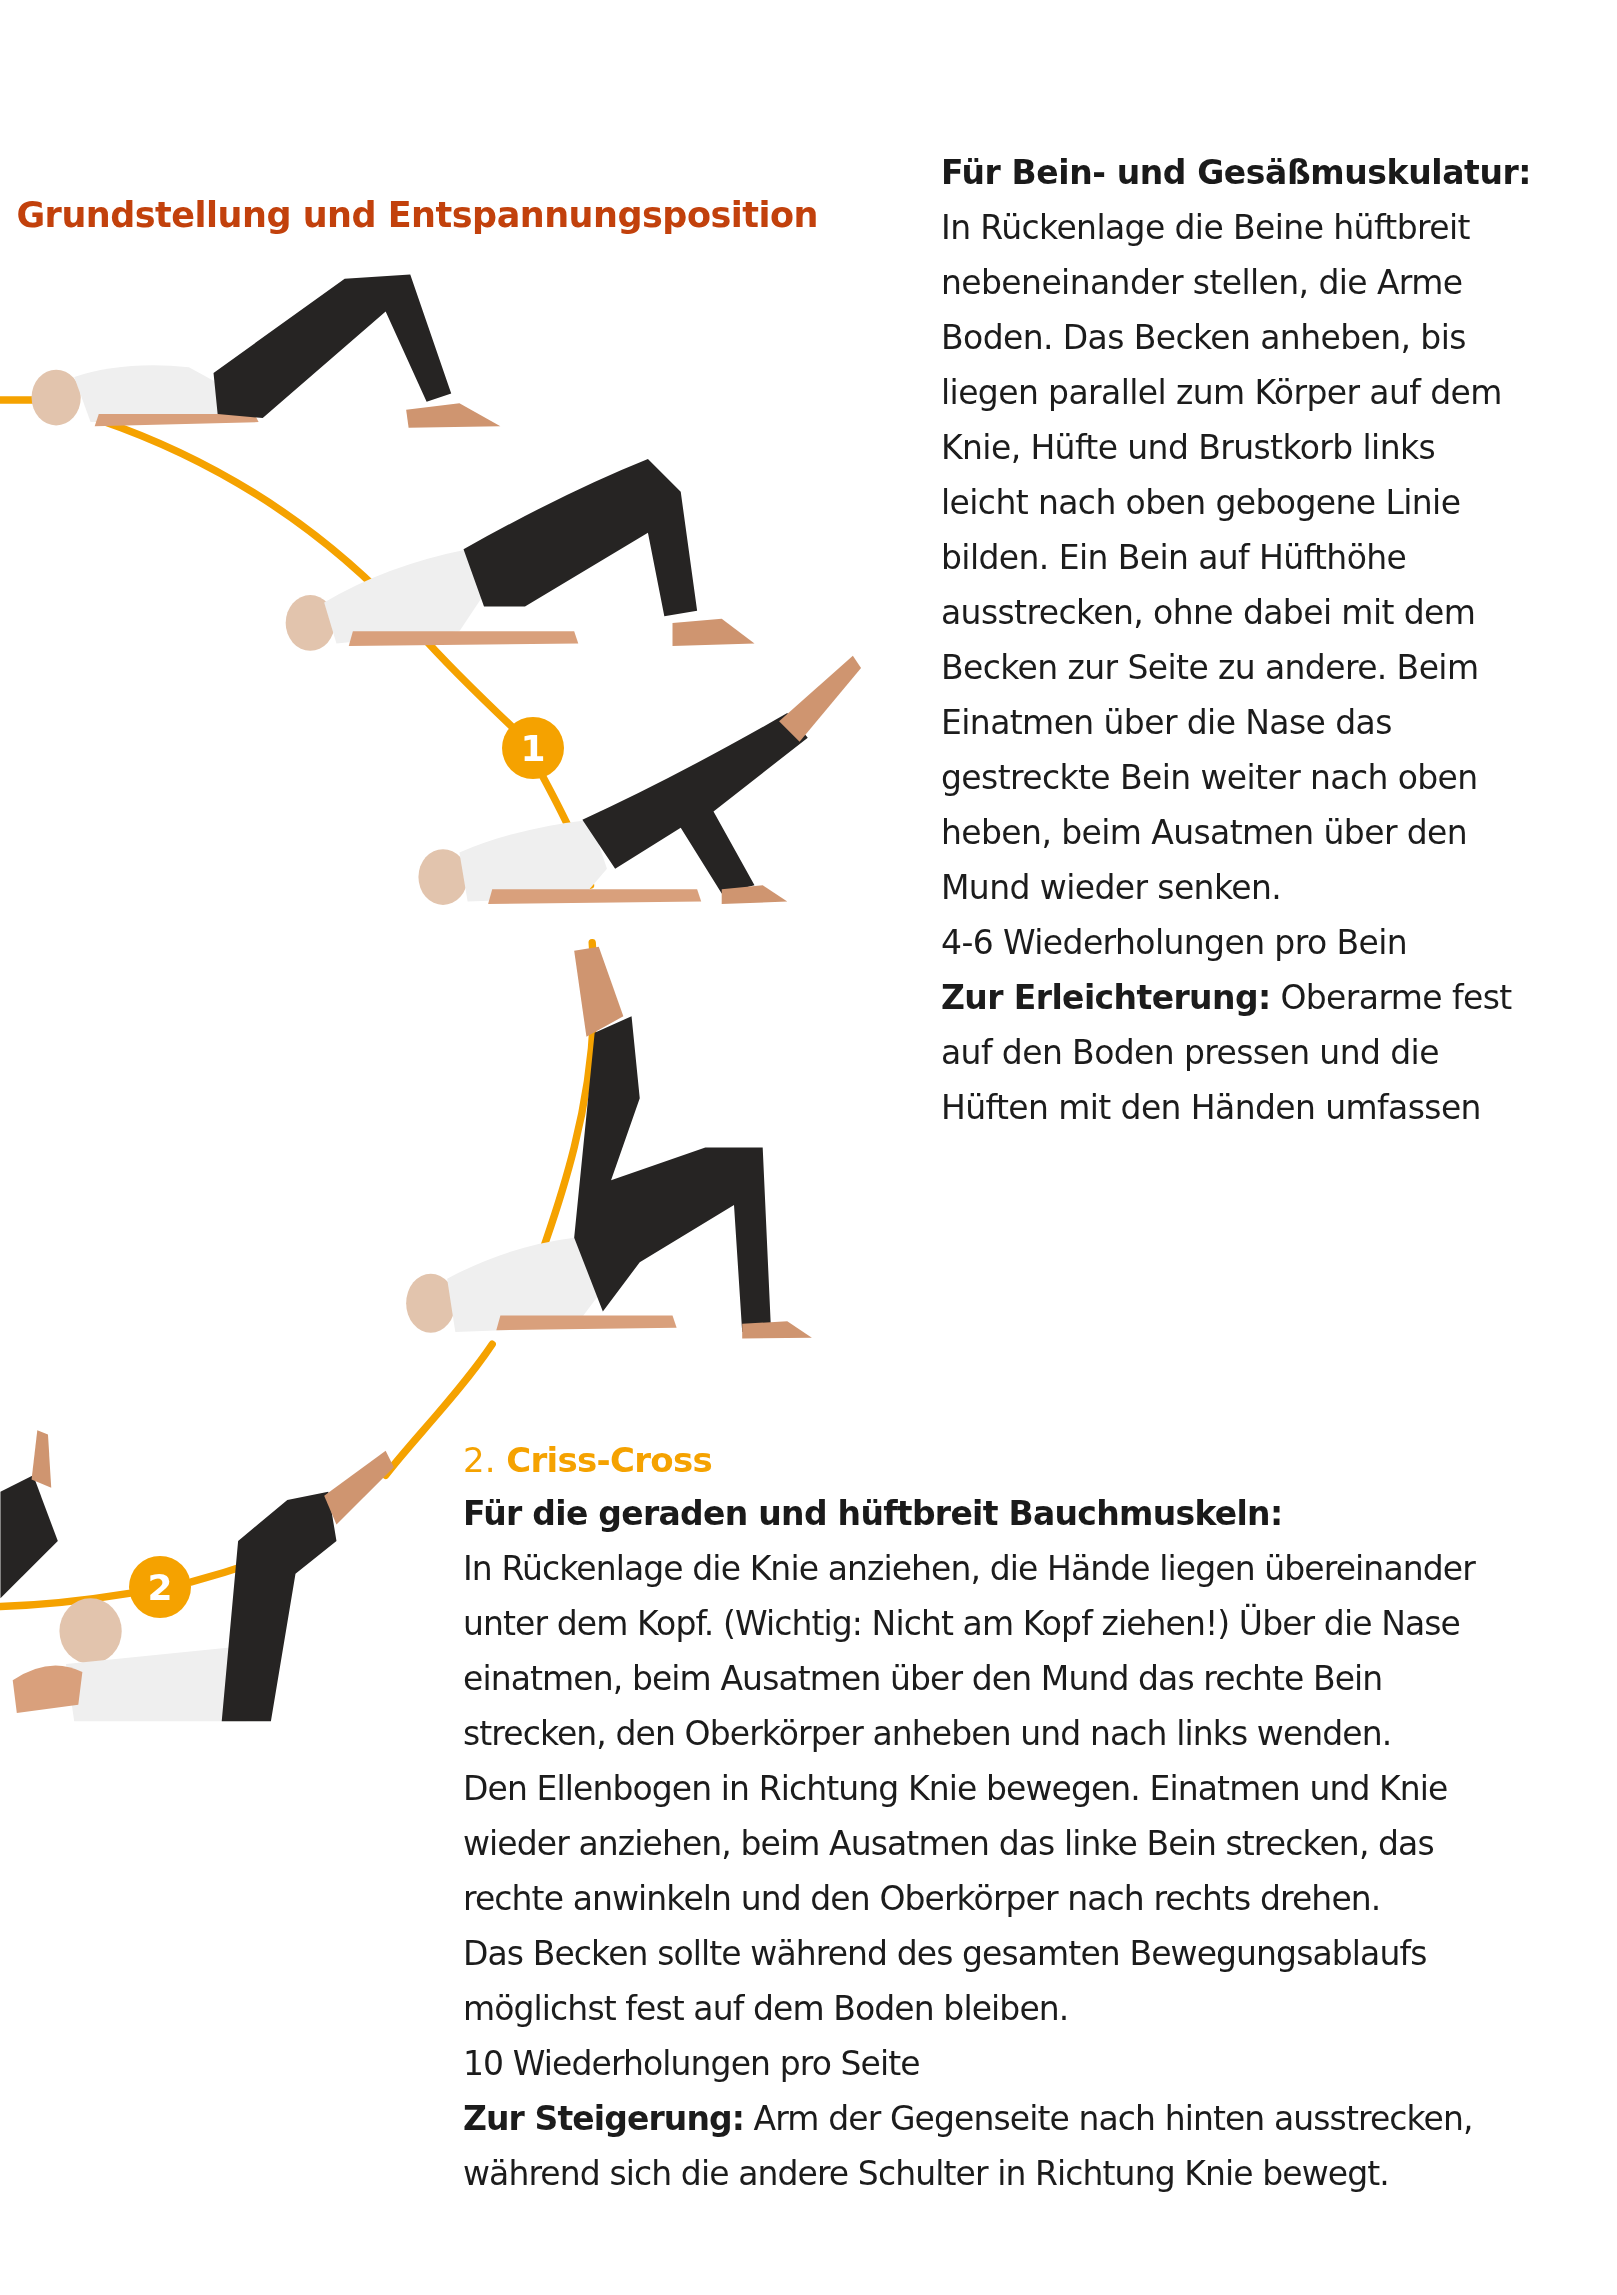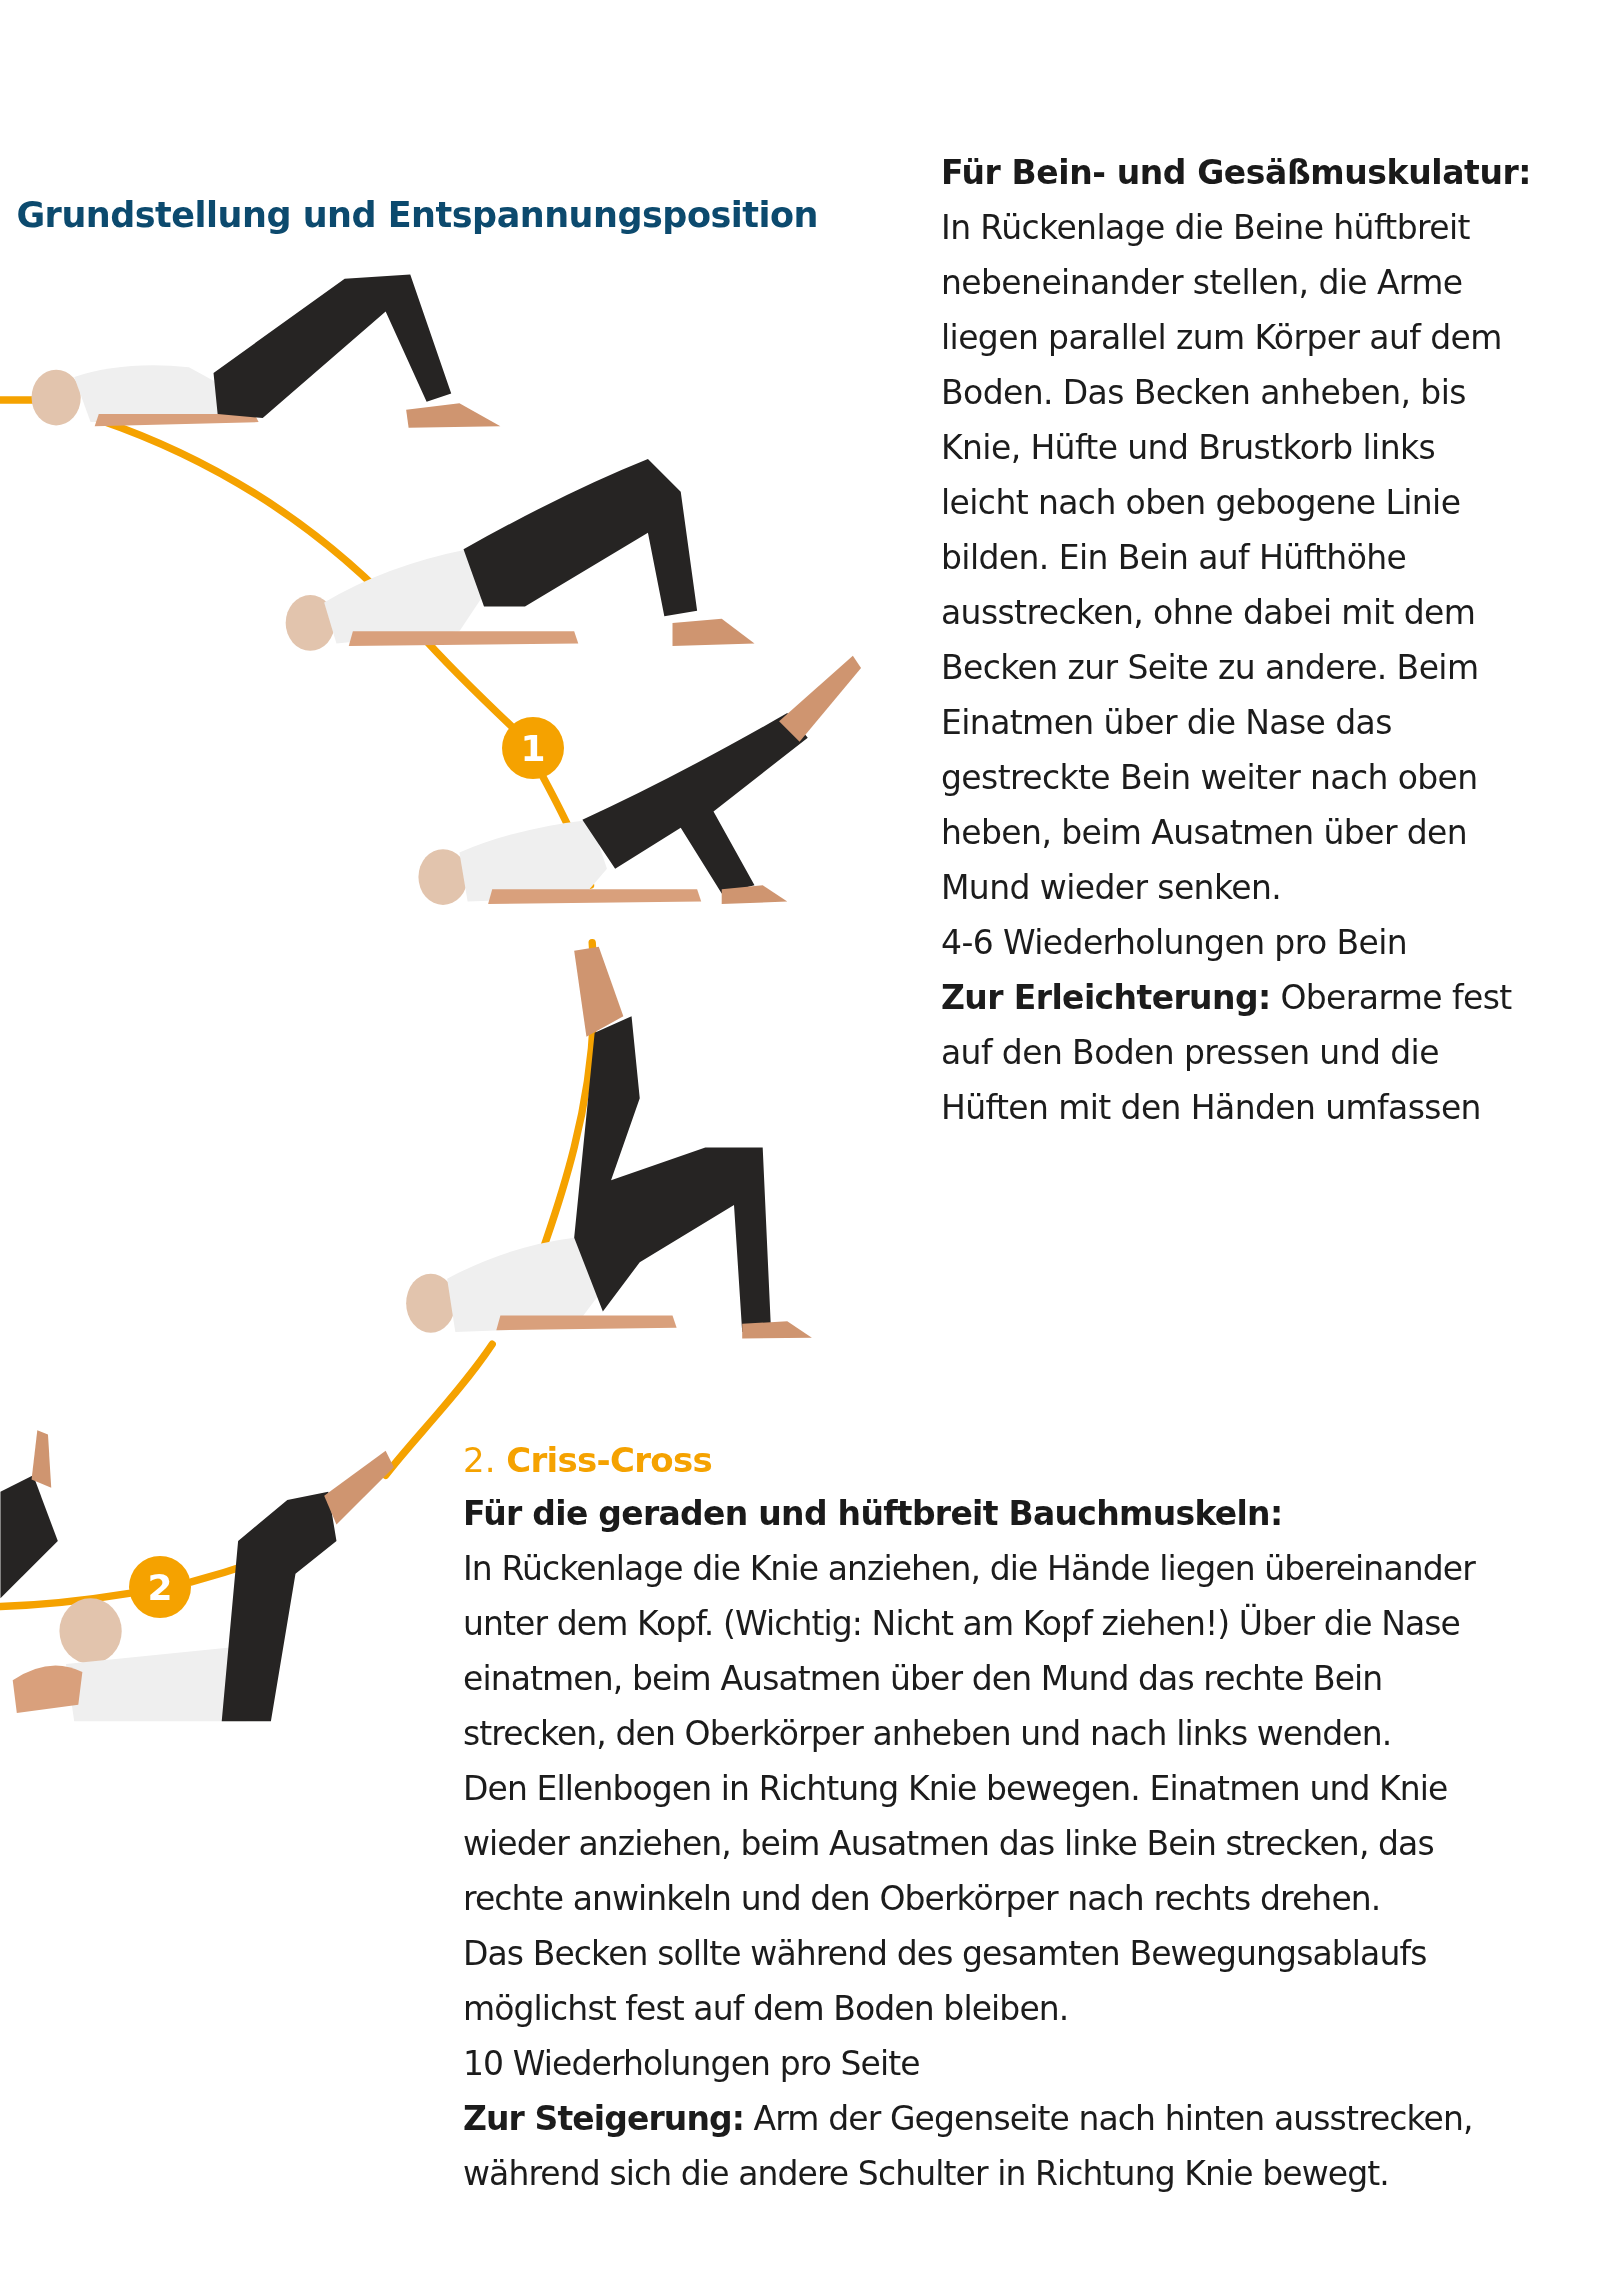--- a/index.html
+++ b/index.html
@@ -6,21 +6,21 @@
     body {
       width: 1618px; height: 2295px; position: relative; overflow: hidden;
       font-family: "DejaVu Sans", "Liberation Sans", sans-serif;
       color: #1a1a1a;
     }
     .abs { position: absolute; }
     #art { position: absolute; left: 0; top: 0; width: 1618px; height: 2295px; }
 
     .intro-heading {
       left: 16.4px; top: 195px;
-      font-size: 35px; font-weight: bold; color: #0c4a6e;
+      font-size: 35px; font-weight: bold; color: #c2410c;
       letter-spacing: -0.5px; white-space: nowrap;
     }
 
     .exercise { position: absolute; }
     .ex1 { left: 941px; top: 146px; width: 656px; }
     .ex2 { left: 463px; top: 1433px; width: 1140px; }
 
     .ex-title { font-size: 34px; line-height: 54px; white-space: nowrap; }
     .ex-num { color: #F5A200; font-weight: normal; }
     .ex-name { color: #F5A200; font-weight: bold; letter-spacing: -0.7px; }
@@ -104,22 +104,22 @@
 <div class="marker" style="left:129px; top:1556px;">
   <span>2</span>
 </div>
 
 <div class="abs intro-heading">Grundstellung und Entspannungsposition</div>
 
 <section class="exercise ex1">
   <div class="ex-target">Für Bein- und Gesäßmuskulatur:</div>
   <div class="line">In Rückenlage die Beine hüftbreit</div>
   <div class="line">nebeneinander stellen, die Arme</div>
+  <div class="line">Boden. Das Becken anheben, bis</div>
   <div class="line">liegen parallel zum Körper auf dem</div>
-  <div class="line">Boden. Das Becken anheben, bis</div>
   <div class="line">Knie, Hüfte und Brustkorb links</div>
   <div class="line">leicht nach oben gebogene Linie</div>
   <div class="line">bilden. Ein Bein auf Hüfthöhe</div>
   <div class="line">ausstrecken, ohne dabei mit dem</div>
   <div class="line">Becken zur Seite zu andere. Beim</div>
   <div class="line">Einatmen über die Nase das</div>
   <div class="line">gestreckte Bein weiter nach oben</div>
   <div class="line">heben, beim Ausatmen über den</div>
   <div class="line">Mund wieder senken.</div>
   <div class="line">4-6 Wiederholungen pro Bein</div>

